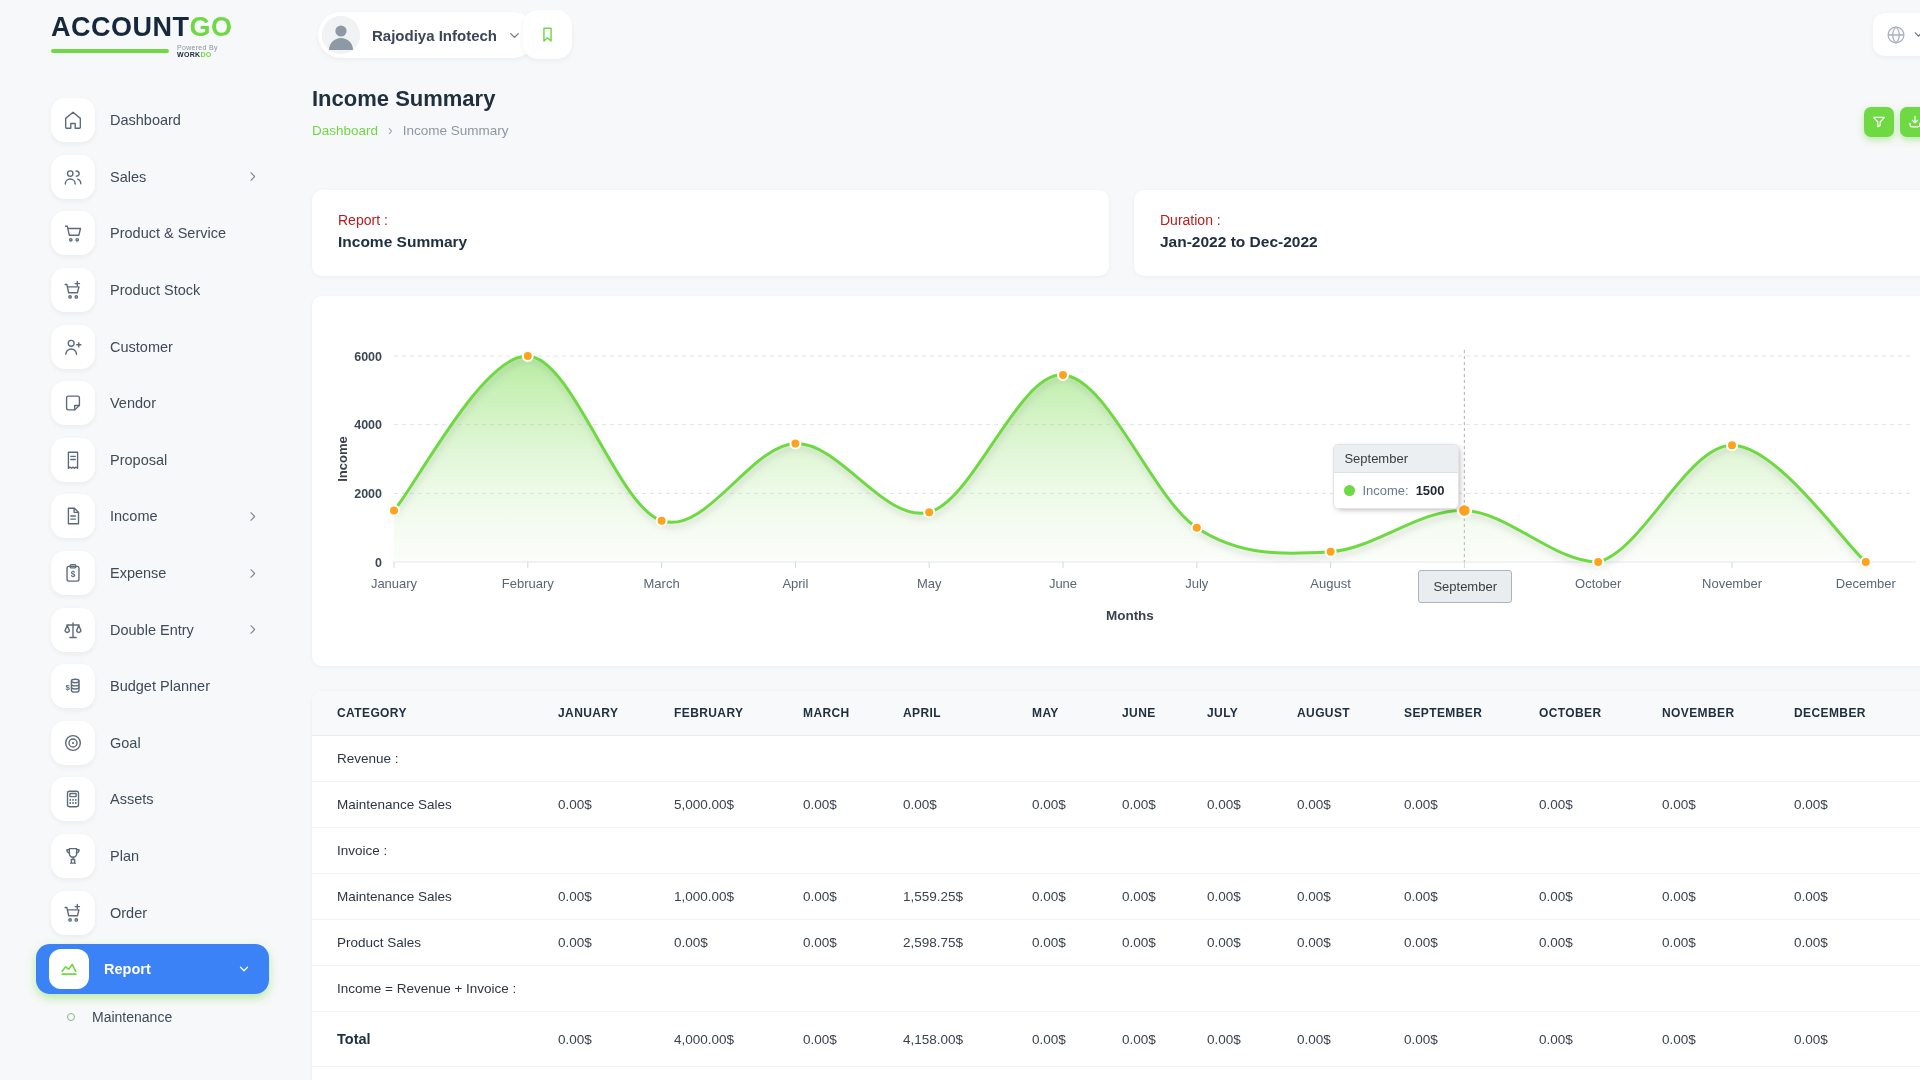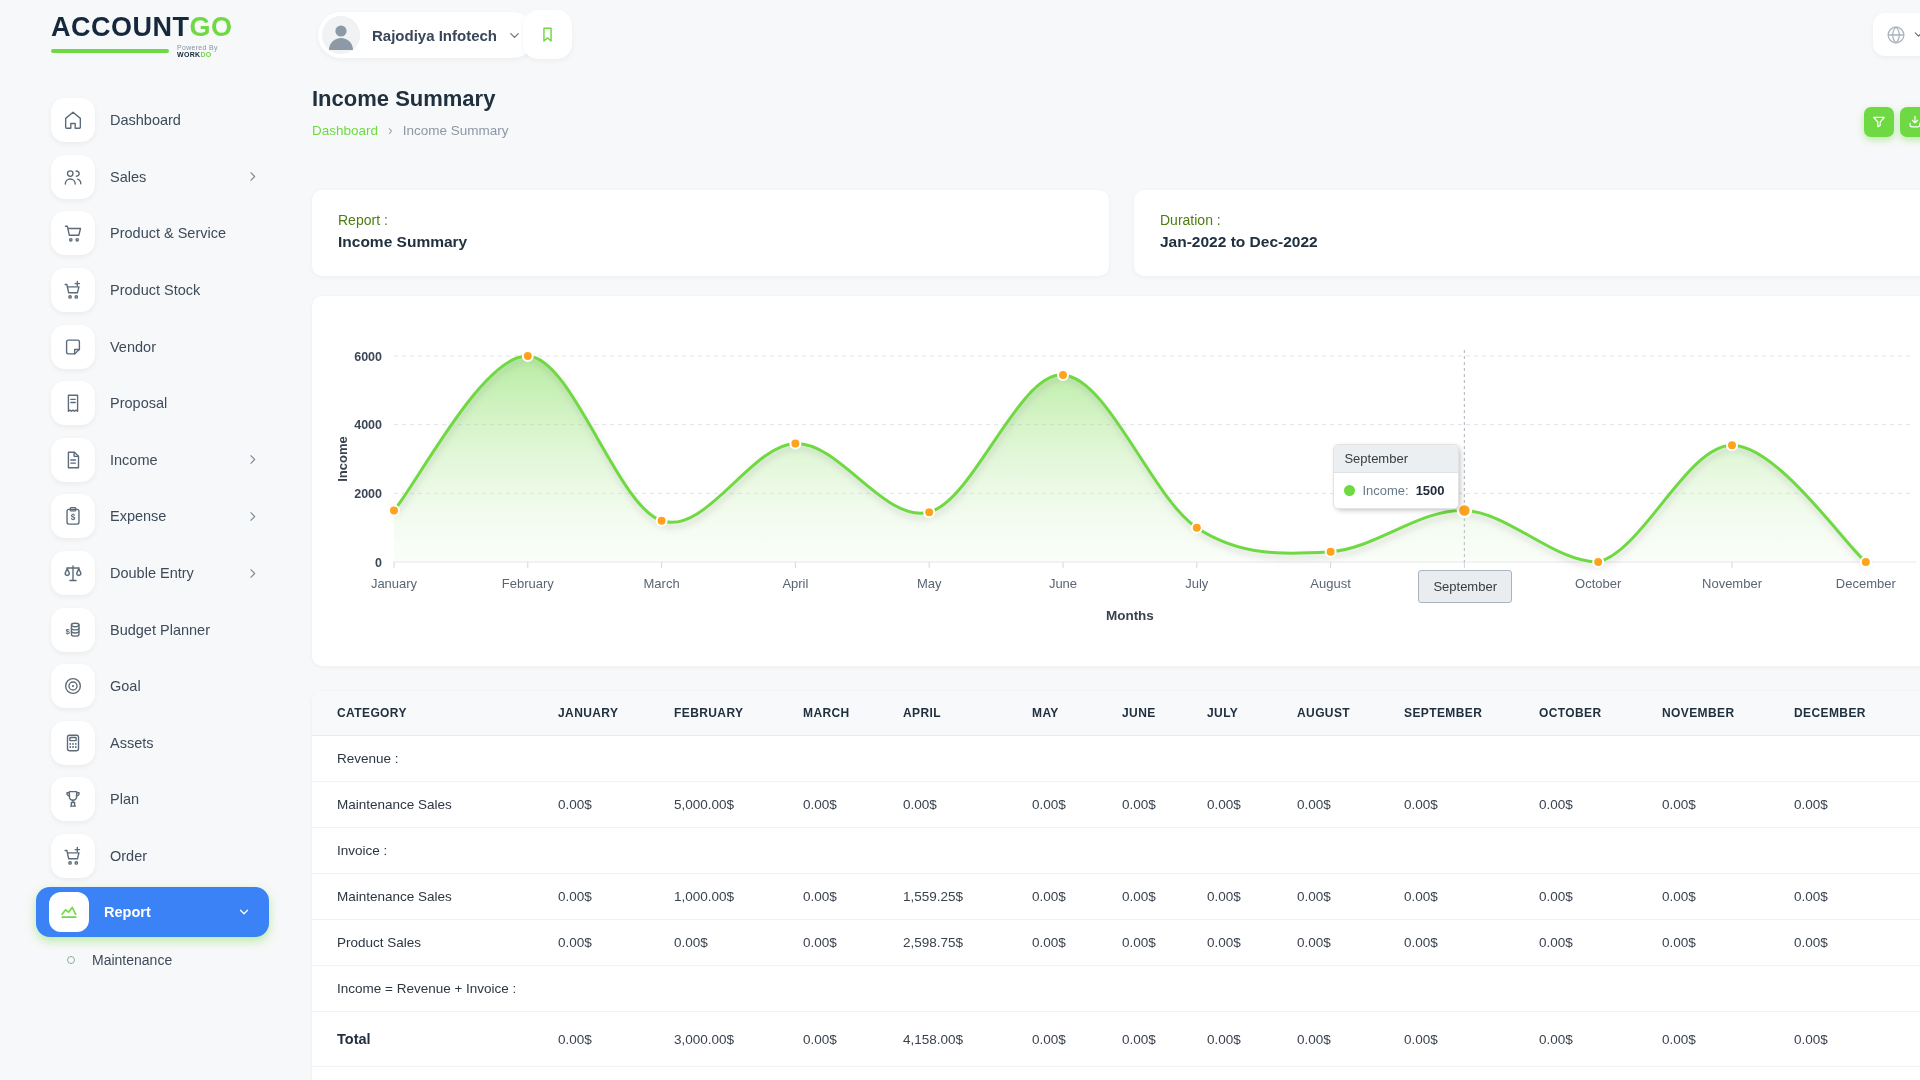--- a/index.html
+++ b/index.html
@@ -59,21 +59,21 @@
   .breadcrumb .sep { color:#9aa4b0; font-size:14px; }
   .breadcrumb .cur { color:#8c97a7; }
   .title-actions { position:absolute; right:0; top:37px; display:flex; gap:6px; }
   .act-btn { width:30px; height:30px; background:#6fd943; border:none; border-radius:7px; display:flex; align-items:center;
     justify-content:center; cursor:pointer; box-shadow:0 3px 7px rgba(111,217,67,.45); }
   .act-btn svg { width:16px; height:16px; stroke:#fff; fill:none; stroke-width:1.8; stroke-linecap:round; stroke-linejoin:round; }
 
   .card { position:absolute; background:#fff; border-radius:10px; box-shadow:0 1px 4px rgba(30,40,60,.05); }
   .info-card-1 { left:0; top:120px; width:797px; height:86px; padding:22px 26px; }
   .info-card-2 { left:822px; top:120px; width:796px; height:86px; padding:22px 26px; }
-  .info-label { font-size:14px; color:#4d7c0f; }
+  .info-label { font-size:14px; color:#b91c1c; }
   .info-value { font-size:15.5px; font-weight:700; color:#21303f; margin-top:5px; }
 
   
   .chart-card { left:0; top:226px; width:1618px; height:370px; }
   #chart-svg { position:absolute; left:0; top:0; }
   #chart-svg text { font-family:"Liberation Sans", sans-serif; }
   .tooltip { position:absolute; width:126px; background:#fff; border:1px solid #e3e3e3; border-radius:5px;
     box-shadow:2px 2px 6px -2px rgba(0,0,0,.35); overflow:hidden; z-index:5; }
   .tooltip-head { background:#eceff1; border-bottom:1px solid #dde2e6; padding:6px 10px; font-size:13px; color:#373d3f; }
   .tooltip-body { display:flex; align-items:center; gap:7px; padding:10px 10px; }
@@ -152,20 +152,30 @@
             <svg viewBox="0 0 24 24">
               <circle cx="8.8" cy="19.6" r="1.3"></circle>
               <circle cx="15.6" cy="19.6" r="1.3"></circle>
               <path d="M3.4 6h1.9l2 9h9.5l1.7-6.4H6.2"></path>
               <path d="M16.7 2.6v4.8M14.3 5h4.8"></path>
             </svg>
           </span>
         <span class="nav-label">Product Stock</span>
       </div>
 
+      <div class="nav-item">
+        <span class="tile">
+            <svg viewBox="0 0 24 24">
+              <circle cx="10" cy="8" r="3.2"></circle>
+              <path d="M4.2 20c0-3.2 2.6-5.8 5.8-5.8s5.8 2.6 5.8 5.8"></path>
+              <path d="M18.3 7.3v4.6M16 9.6h4.6"></path>
+            </svg>
+          </span>
+        <span class="nav-label">Customer</span>
+      </div>
 
       <div class="nav-item">
         <span class="tile">
             <svg viewBox="0 0 24 24">
               <path d="M5 6.5A2 2 0 0 1 7 4.5h10a2 2 0 0 1 2 2v8l-5 5H7a2 2 0 0 1-2-2z"></path>
               <path d="M13.8 19.3v-4.6H19"></path>
             </svg>
           </span>
         <span class="nav-label">Vendor</span>
       </div>
@@ -518,21 +528,21 @@
               <td>0.00$</td>
               <td>0.00$</td>
               <td>0.00$</td>
             </tr>
             <tr class="section">
               <td class="cat" colspan="13">Income = Revenue + Invoice :</td>
             </tr>
             <tr class="total">
               <td class="cat">Total</td>
               <td>0.00$</td>
-              <td>3,000.00$</td>
+              <td>4,000.00$</td>
               <td>0.00$</td>
               <td>4,158.00$</td>
               <td>0.00$</td>
               <td>0.00$</td>
               <td>0.00$</td>
               <td>0.00$</td>
               <td>0.00$</td>
               <td>0.00$</td>
               <td>0.00$</td>
               <td>0.00$</td>

